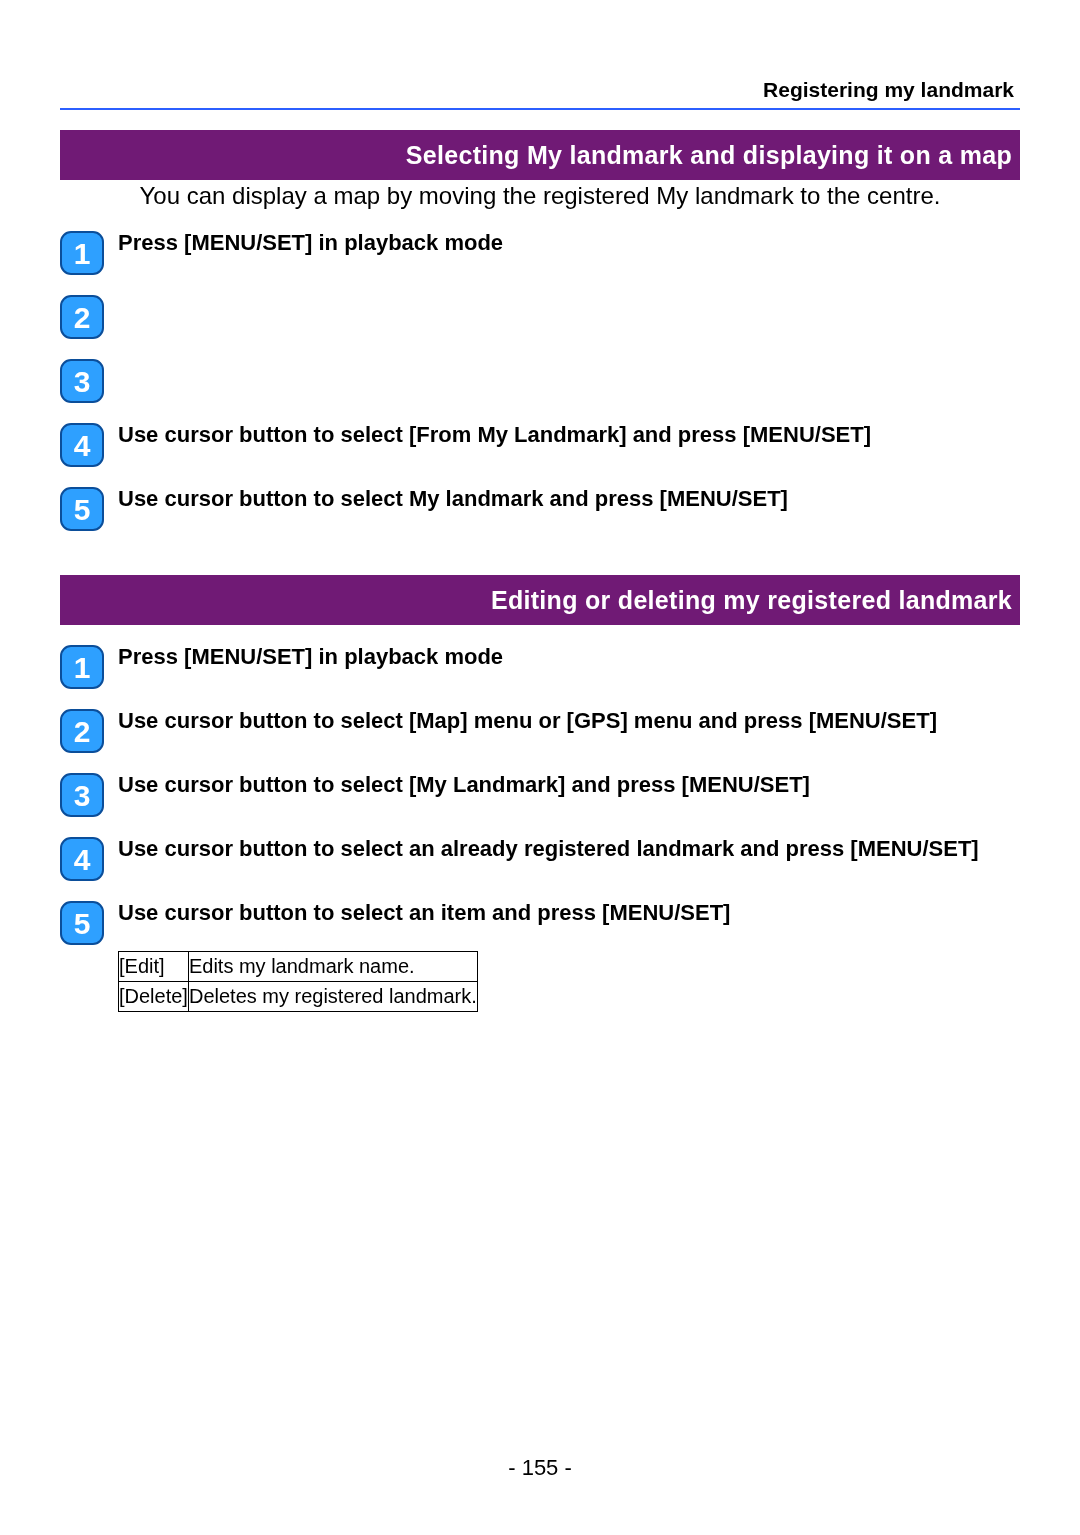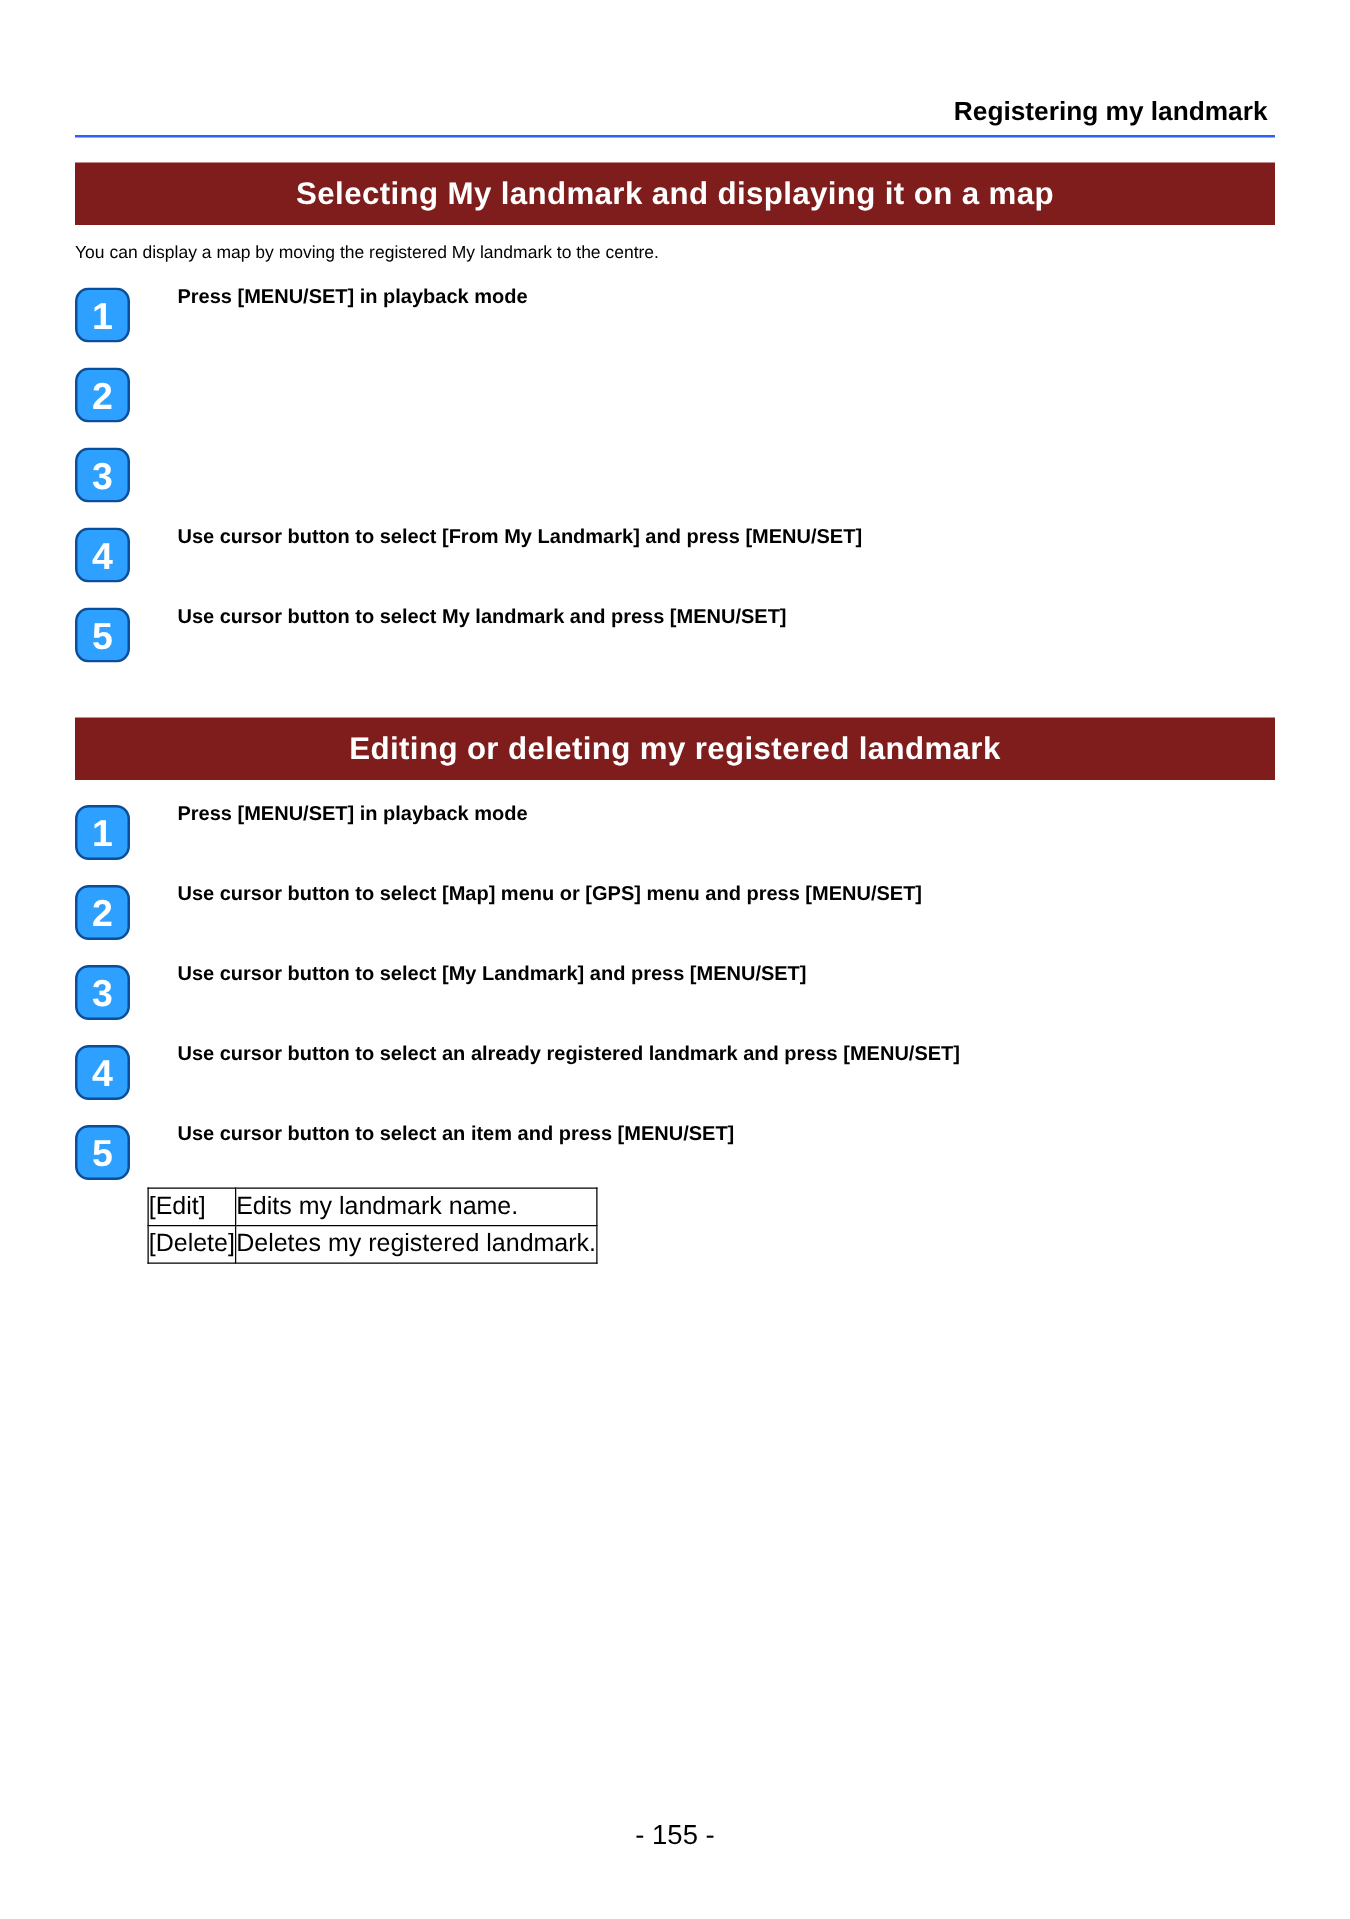--- a/index.html
+++ b/index.html
@@ -22,52 +22,52 @@
     font-size: 21px;
     padding-right: 6px;
     margin-top: 23px;
   }
   .hr {
     border: none;
     border-top: 2px solid #2c5fff;
     margin: 6px 0 20px 0;
   }
   .section-header {
-    background: #7f1d1d;
+    background: #701a75;
     color: #fff;
     font-weight: bold;
     font-size: 25px;
-    text-align: center;
+    text-align: right;
     padding: 11px 8px 10px 8px;
     letter-spacing: 0.3px;
   }
   .intro {
-    font-size: 14px;
-    margin: 12px 0 18px 0;
+    font-size: 24px;
+    margin: 0 0 18px 0;
     line-height: 1.3;
+    text-align: center;
   }
   .step {
     display: flex;
     align-items: flex-start;
     margin: 12px 0 18px 0;
   }
   .step-num {
     flex: 0 0 auto;
     width: 44px;
     height: 44px;
     margin-right: 14px;
     margin-top: 2px;
   }
   .step-num svg { width: 44px; height: 44px; display: block; }
   .step-text {
     flex: 1 1 auto;
     font-weight: bold;
-    font-size: 16px;
+    font-size: 22px;
     line-height: 1.28;
-    margin-left: 24px;
   }
   .spacer-md { height: 26px; }
   .options-table {
     border-collapse: collapse;
     margin-top: 6px;
     margin-left: 58px;
     font-size: 20px;
   }
   .options-table td {
     border: 1px solid #000;

